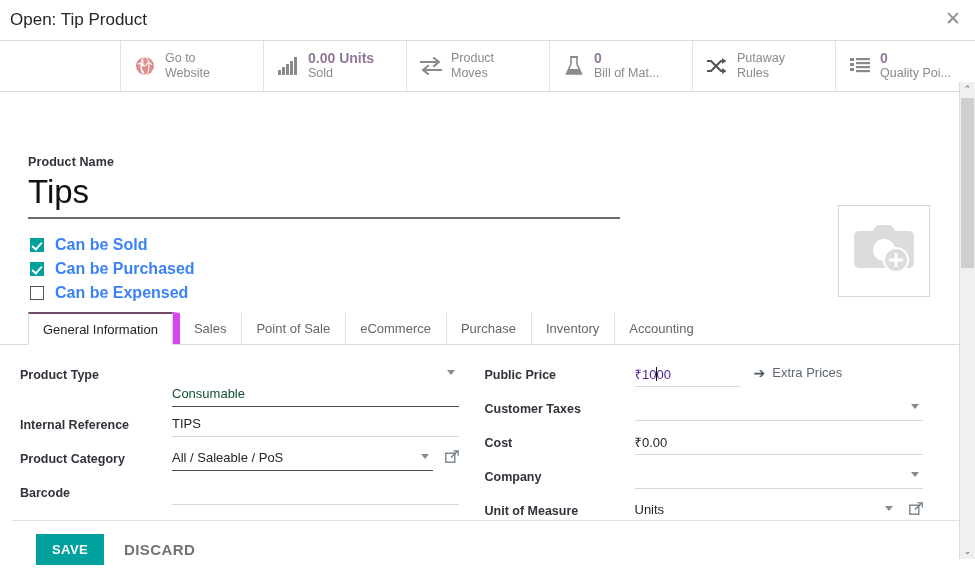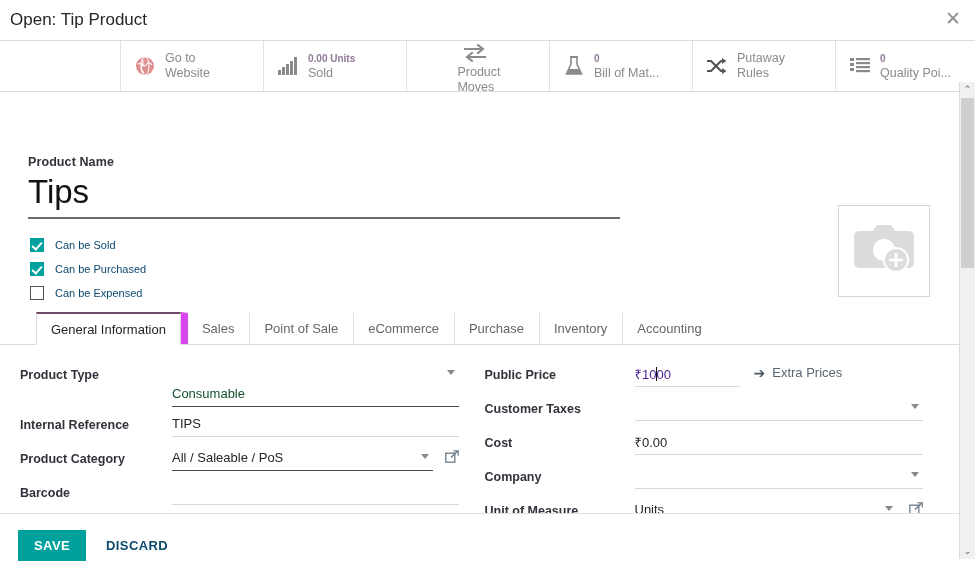--- a/index.html
+++ b/index.html
@@ -129,37 +129,37 @@
     align-items: center;
     justify-content: center;
   }
   .statbtn .sb-text {
     line-height: 15px;
     min-width: 0;
   }
   .statbtn .sb-value {
     display: block;
     font-weight: bold;
-    font-size: 10px;
+    font-size: 14px;
     color: #8f7899;
     white-space: nowrap;
   }
   .statbtn .sb-label {
     display: block;
     font-size: 12.5px;
     color: #8a8a8a;
     white-space: nowrap;
     font-weight: normal;
   }
   .statbtn.website .sb-label { color: #8a8a8a; }
 
   
   .sb-w-website { width: 120px; }
   .sb-w-sold    { width: 120px; }
-  .sb-w-moves   { width: 120px; flex-direction: column; }
+  .sb-w-moves   { width: 120px; }
   .sb-w-bom     { width: 120px; }
   .sb-w-putaway { width: 120px; }
   .sb-w-quality { width: 120px; }
 
   
   .sheet {
     position: absolute;
     left: 0;
     top: 51px;
     right: 16px;
@@ -226,23 +226,23 @@
     height: 8px;
     border: solid #ffffff;
     border-width: 0 2px 2px 0;
     transform: rotate(42deg);
   }
   .cbox.off {
     background: #ffffff;
     border: 1.5px solid #555555;
   }
   .check-label {
-    font-weight: normal;
-    font-size: 11px;
-    color: #0c4a6e;
+    font-weight: bold;
+    font-size: 16px;
+    color: #3b82f6;
     cursor: pointer;
   }
 
   
   .img-placeholder {
     position: absolute;
     left: 838px;
     top: 113px;
     width: 90px;
     height: 90px;
@@ -257,21 +257,21 @@
   
   .tabs {
     position: absolute;
     left: 0;
     right: 0;
     top: 221px;
     height: 32px;
     border-bottom: 1px solid #dbdce3;
     display: flex;
     align-items: flex-end;
-    padding-left: 36px;
+    padding-left: 28px;
     box-sizing: border-box;
   }
   .tab {
     padding: 7px 14px 7px 14px;
     font-size: 13px;
     color: #666666;
     border: 1px solid transparent;
     border-bottom: none;
     background: transparent;
     cursor: pointer;
@@ -418,48 +418,48 @@
     width: 1px;
     height: 14px;
     background: #111;
     vertical-align: -2px;
     margin: 0 -0.5px;
   }
 
   
   .footer {
     position: absolute;
-    left: 0;
+    left: 12px;
     right: 16px;
     bottom: 0;
-    height: 64px;
+    height: 57px;
     background: #ffffff;
     border-top: 1px solid #e0e0e3;
     display: flex;
     align-items: center;
-    padding-left: 18px;
+    padding-left: 24px;
     box-sizing: border-box;
   }
   .btn-save {
     background: #00a09d;
     color: #ffffff;
     border: none;
     font-family: "Liberation Sans", sans-serif;
     font-size: 13px;
     font-weight: bold;
     letter-spacing: 0.4px;
     padding: 8px 16px;
     cursor: pointer;
   }
   .btn-discard {
     background: transparent;
     border: none;
-    color: #0c4a6e;
+    color: #737373;
     font-family: "Liberation Sans", sans-serif;
-    font-size: 13px;
+    font-size: 15px;
     font-weight: bold;
     letter-spacing: 0.4px;
     padding: 8px 12px;
     margin-left: 8px;
     cursor: pointer;
   }
 </style>
 </head>
 <body>
 

